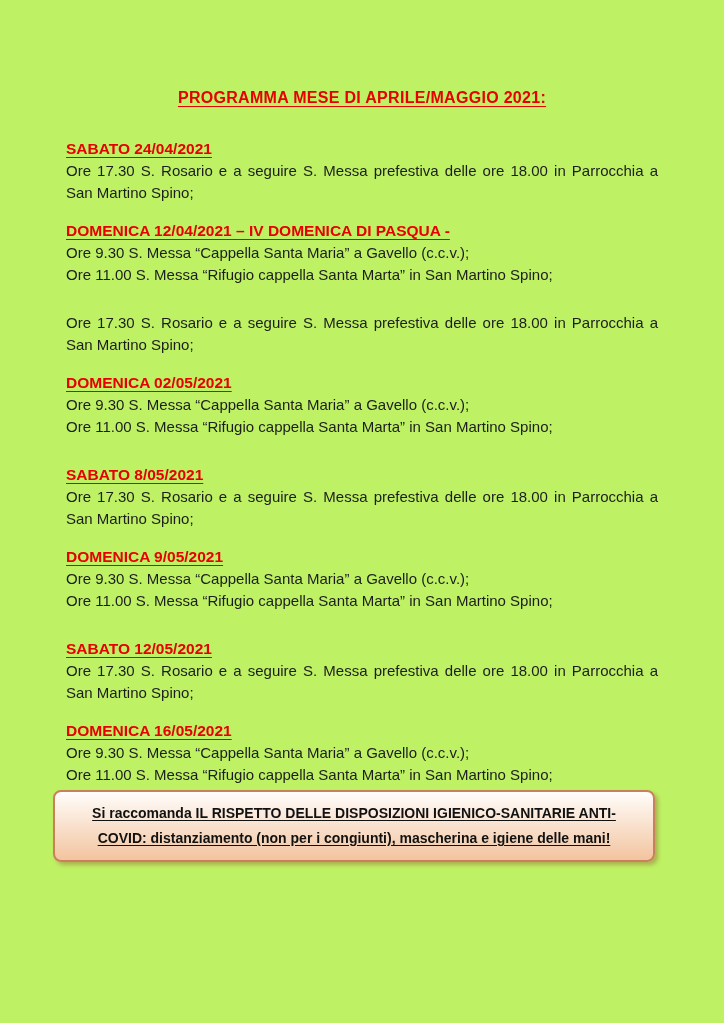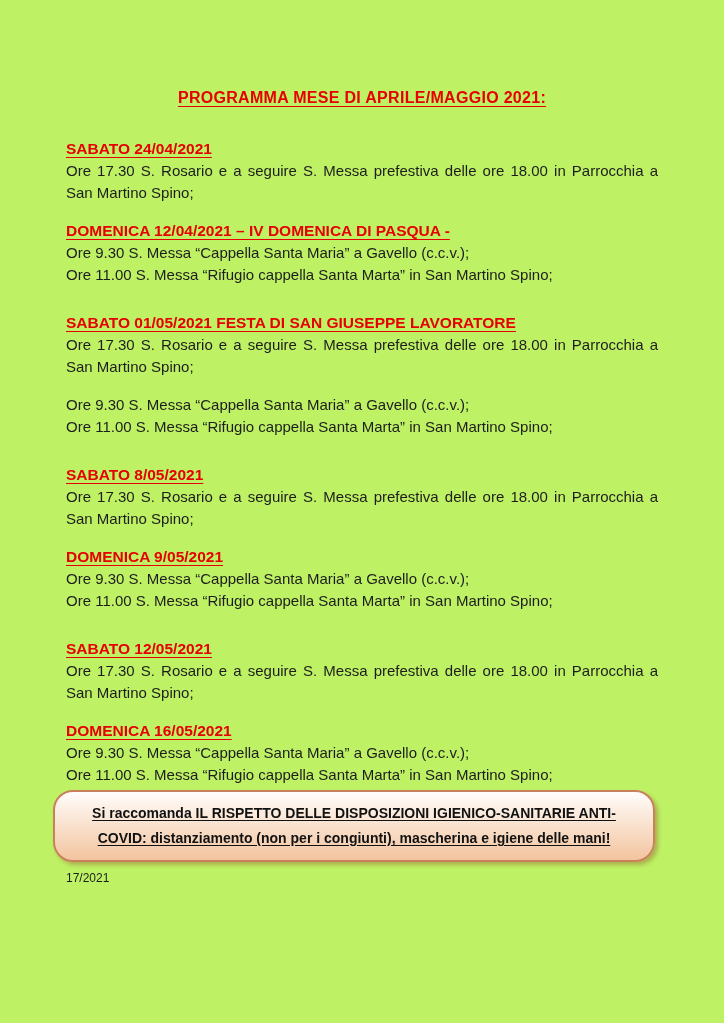--- a/index.html
+++ b/index.html
@@ -46,21 +46,21 @@
   .heading {
     font-weight: bold;
     font-size: 15.5px;
   }
   .notice {
     margin: 4px 0 0 -13px;
     width: 602px;
     box-sizing: border-box;
     height: 72px;
     border: 2px solid var(--notice-border);
-    border-radius: 20px;
+    border-radius: 8px;
     background: linear-gradient(to bottom, var(--notice-top) 0%, var(--notice-bottom) 100%);
     box-shadow: 3px 3px 4px rgba(150, 95, 55, 0.45);
     padding-top: 9px;
   }
   .notice-line {
     text-align: center;
     font-weight: bold;
     font-size: 14px;
     line-height: 25px;
     color: #111111;
@@ -90,25 +90,25 @@
           <div class="heading red">SABATO 24/04/2021</div>
           <div class="line stretch">Ore 17.30 S. Rosario e a seguire S. Messa prefestiva delle ore 18.00 in Parrocchia a</div>
           <div class="line">San Martino Spino;</div>
         </div>
         <div class="section">
           <div class="heading red">DOMENICA 12/04/2021 – IV DOMENICA DI PASQUA -</div>
           <div class="line">Ore 9.30 S. Messa “Cappella Santa Maria” a Gavello (c.c.v.);</div>
           <div class="line">Ore 11.00 S. Messa “Rifugio cappella Santa Marta” in San Martino Spino;</div>
         </div>
         <div class="section">
-          <div class="heading red">SABATO 01/05/2021 FESTA DI SAN GIUSEPPE LAVORATORE</div>
           <div class="line stretch">Ore 17.30 S. Rosario e a seguire S. Messa prefestiva delle ore 18.00 in Parrocchia a</div>
           <div class="line">San Martino Spino;</div>
         </div>
         <div class="section">
+          <div class="heading red">DOMENICA 02/05/2021</div>
           <div class="line">Ore 9.30 S. Messa “Cappella Santa Maria” a Gavello (c.c.v.);</div>
           <div class="line">Ore 11.00 S. Messa “Rifugio cappella Santa Marta” in San Martino Spino;</div>
         </div>
         <div class="section">
           <div class="heading red">SABATO 8/05/2021</div>
           <div class="line stretch">Ore 17.30 S. Rosario e a seguire S. Messa prefestiva delle ore 18.00 in Parrocchia a</div>
           <div class="line">San Martino Spino;</div>
         </div>
         <div class="section">
           <div class="heading red">DOMENICA 9/05/2021</div>
@@ -125,16 +125,15 @@
           <div class="line">Ore 9.30 S. Messa “Cappella Santa Maria” a Gavello (c.c.v.);</div>
           <div class="line">Ore 11.00 S. Messa “Rifugio cappella Santa Marta” in San Martino Spino;</div>
         </div>
       </div>
 
     <div class="notice">
       <div class="notice-line">Si raccomanda IL RISPETTO DELLE DISPOSIZIONI IGIENICO-SANITARIE ANTI-</div>
       <div class="notice-line">COVID: distanziamento (non per i congiunti), mascherina e igiene delle mani!</div>
     </div>
 
-    <div class="footer">17/2021</div>
 
   </div>
 </div>
 
 </body></html>

